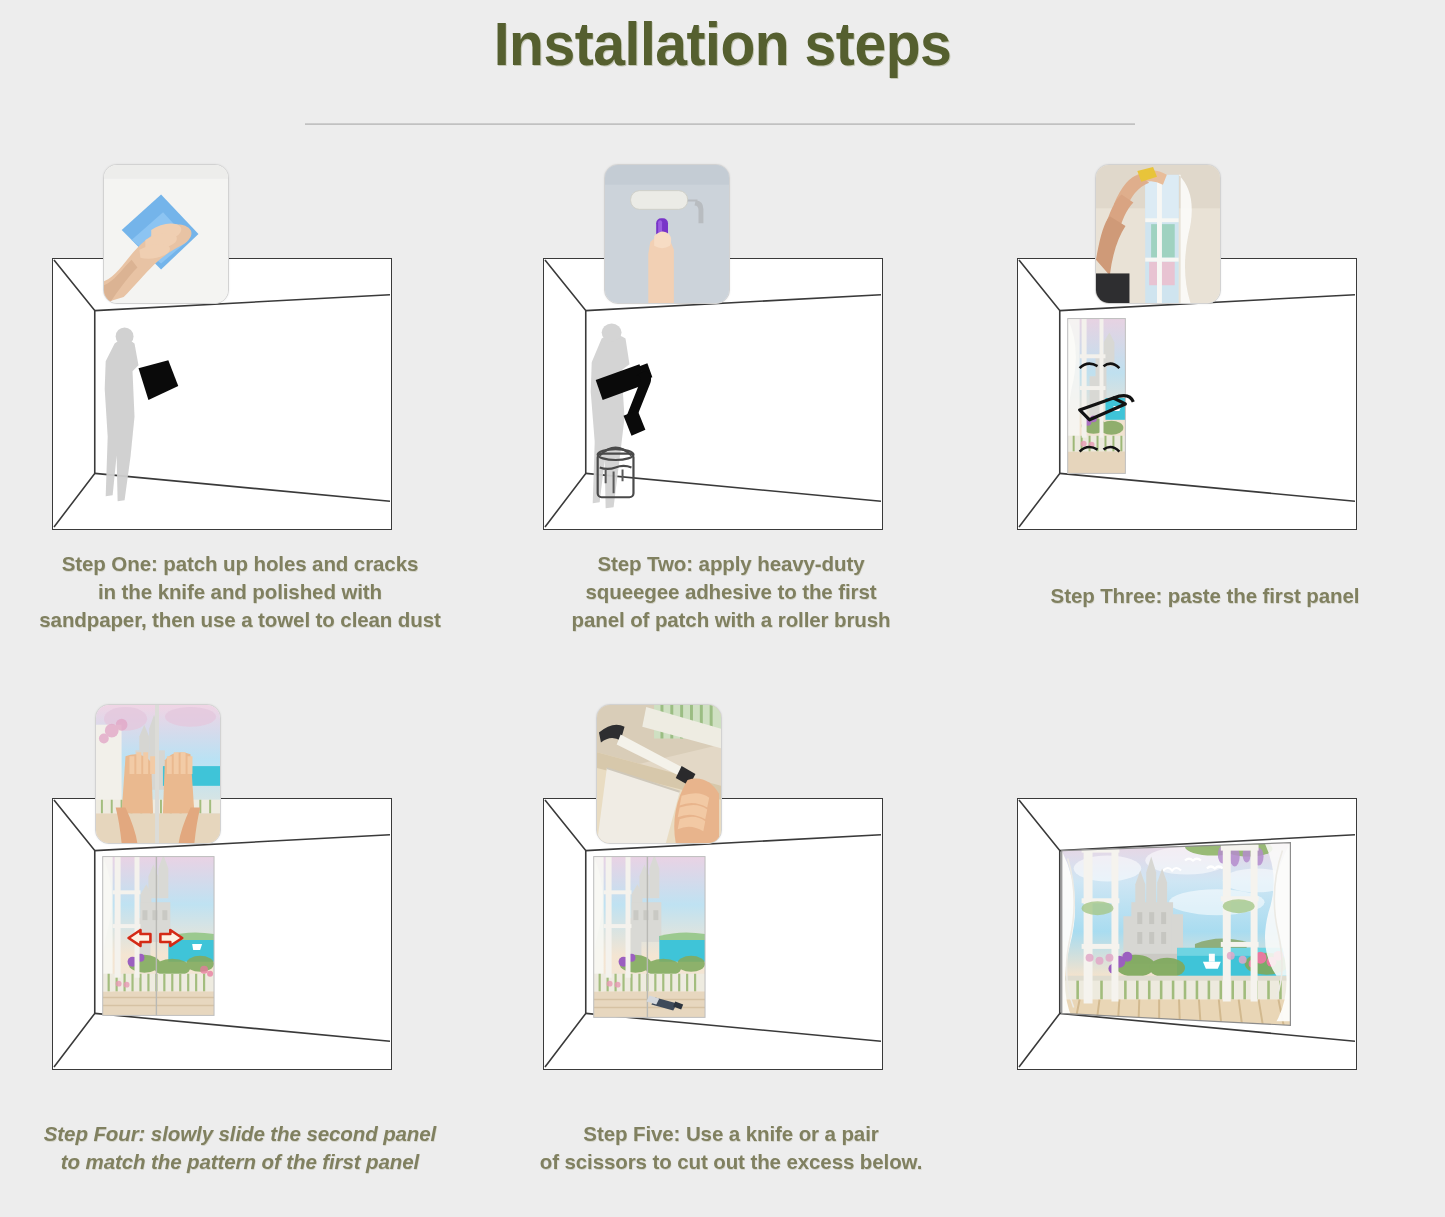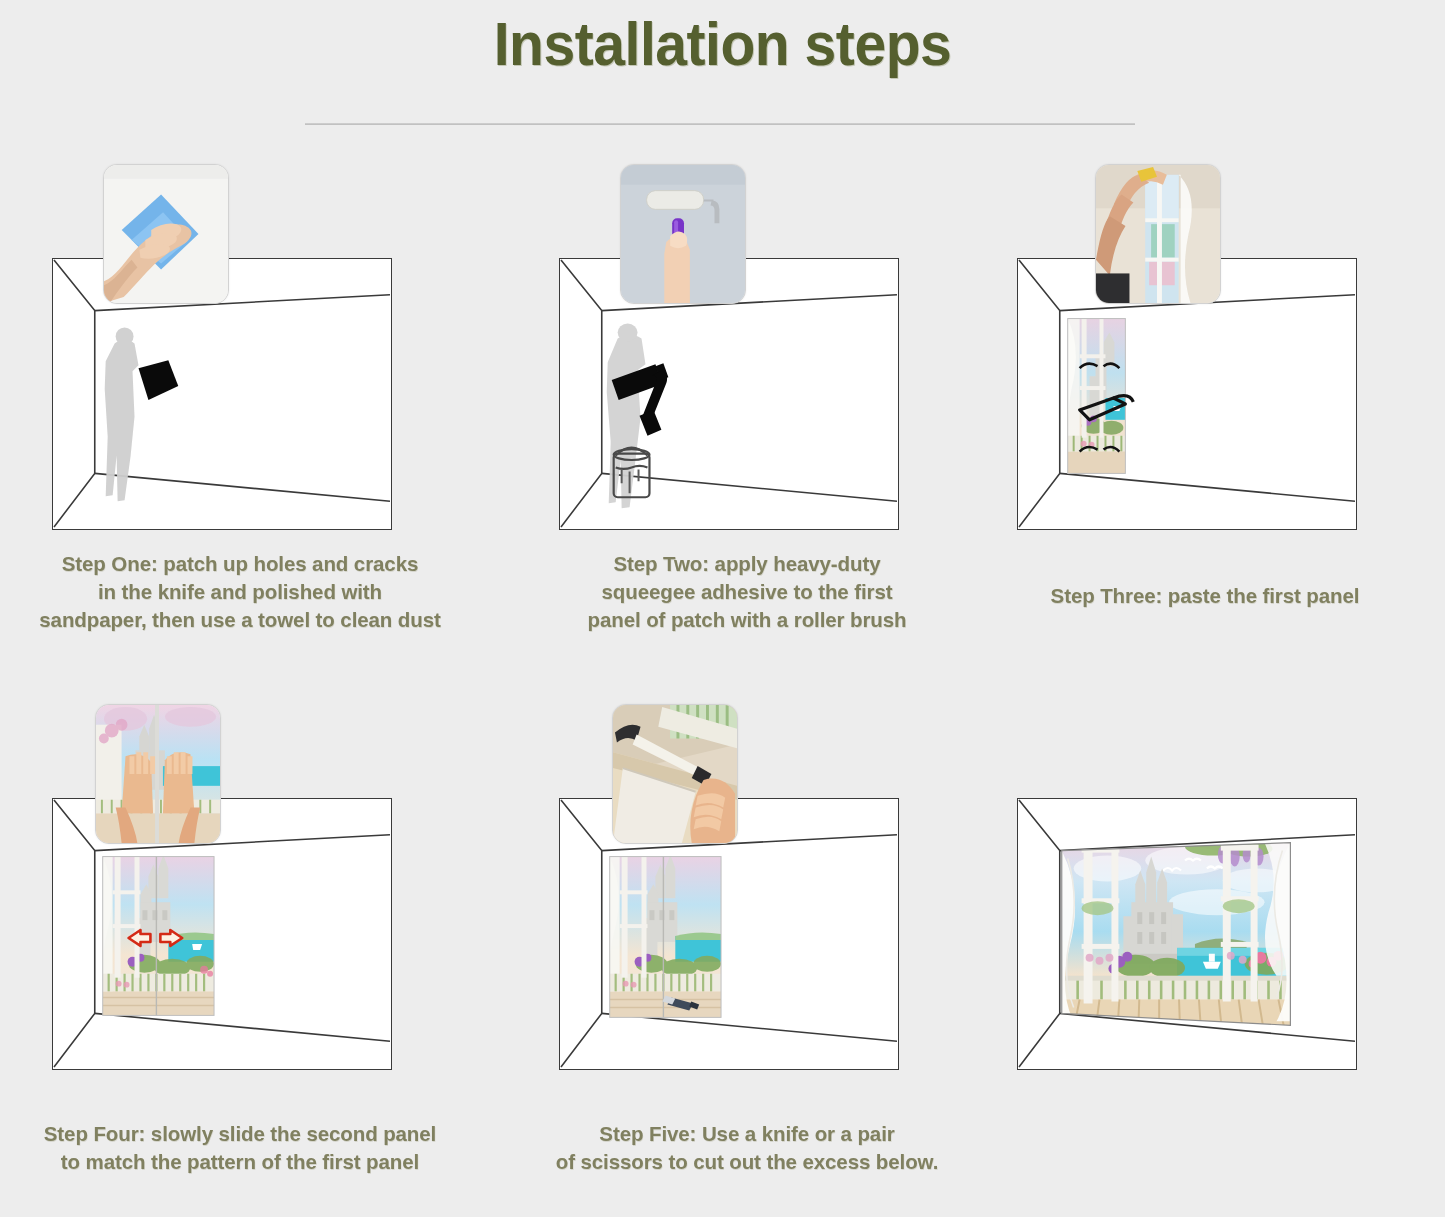--- a/index.html
+++ b/index.html
@@ -24,21 +24,21 @@
   }
   .divider {
     position: absolute; left: 305px; top: 123px; width: 830px; height: 2px;
     background: linear-gradient(to bottom, #ffffff 0%, #9a9a9a 50%, #e8e8e8 100%);
   }
 
   
   .steps { position: absolute; left: 0; top: 150px; width: 1445px; }
   .step { position: absolute; width: 480px; }
   .step.c0 { left: 0px; }
-  .step.c1 { left: 507px; }
+  .step.c1 { left: 491px; }
   .step.c2 { left: 965px; }
   .step.r0 { top: 0px; }
   .step.r1 { top: 540px; }
 
   
   .room-wrap { position: relative; width: 480px; height: 400px; }
   .room {
     position: absolute; left: 52px; top: 108px;
     width: 340px; height: 272px;
     background: #ffffff;
@@ -427,21 +427,21 @@
               <path d="M72,52 l5,0 0,18 -5,0 z"></path>
                 <path d="M79,48 l5,0 0,22 -5,0 z"></path>
               <path d="M86,48 l5,0 0,22 -5,0 z"></path>
                 <path d="M93,52 l5,0 0,18 -5,0 z"></path>
             </g>
             <path d="M30,104 q10,22 12,36 l-16,0 q-2,-20 -6,-36 z" fill="#e2a87f"></path>
             <path d="M96,104 q-10,22 -12,36 l16,0 q2,-20 6,-36 z" fill="#e2a87f"></path>
           </svg>
         </div>
       </div>
-      <div class="caption" style="margin-top:30px;">
+      <div class="caption" style="margin-top:30px;font-style:italic;">
         <span>Step Four: slowly slide the second panel</span>
         <span>to match the pattern of the first panel</span>
       </div>
     </div>
 
     <div class="step c1 r1">
       <div class="room-wrap">
         <div class="room">
           <svg class="room-svg" viewBox="0 0 340 272" preserveAspectRatio="none">
             <polyline points="1,1 42,52 42,216 1,270" fill="none" stroke="#3a3a3a" stroke-width="1.6"></polyline>

